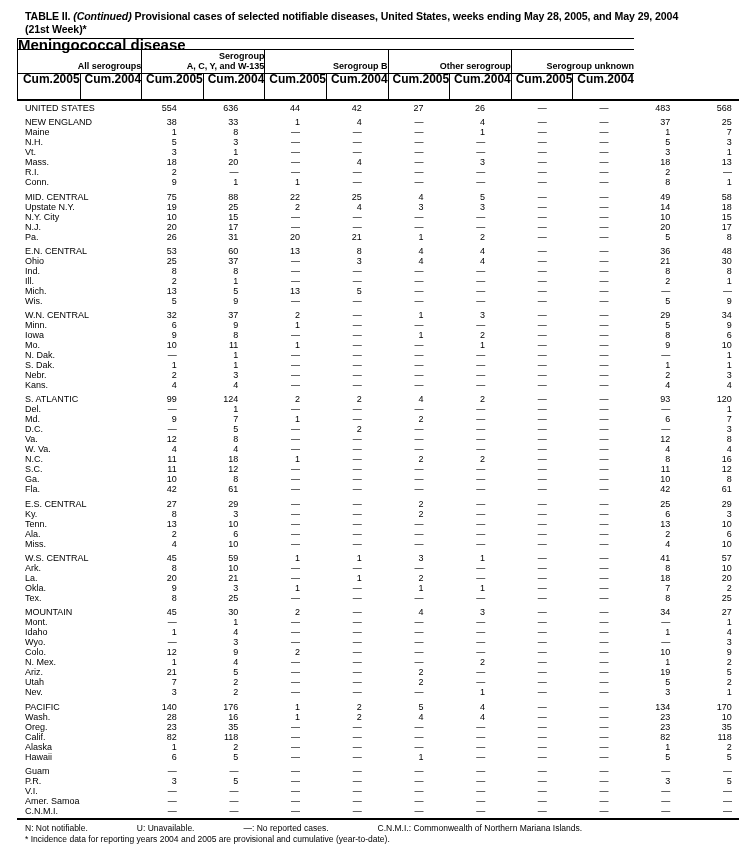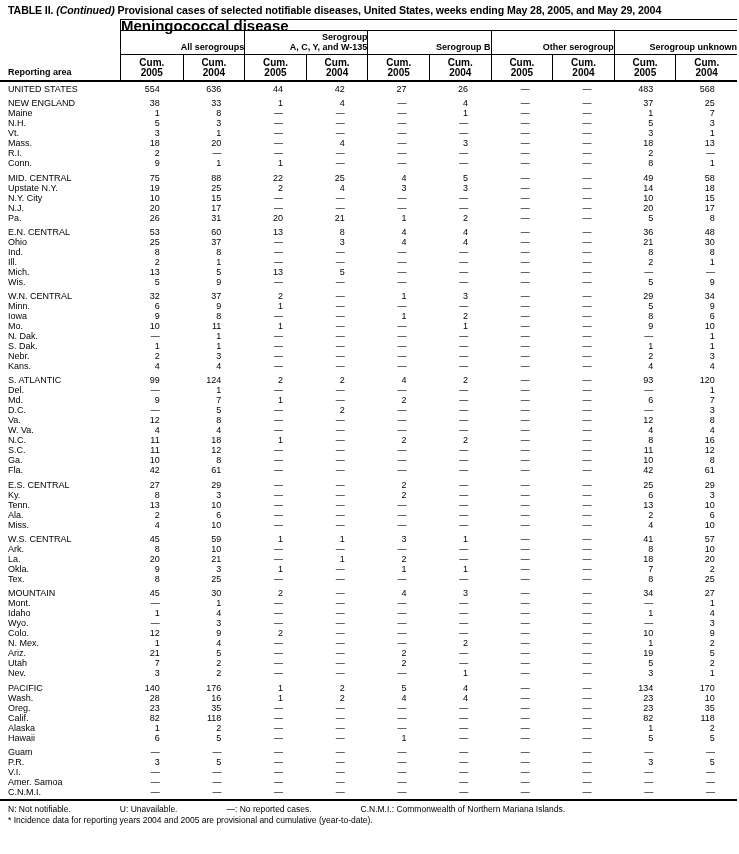--- a/index.html
+++ b/index.html
@@ -4,21 +4,21 @@
 <style>
   * { margin: 0; padding: 0; box-sizing: border-box; }
   html, body { background: #ffffff; }
   body {
     width: 739px; height: 854px;
     font-family: "Liberation Sans", sans-serif;
     color: #000;
     position: relative;
     overflow: hidden;
   }
-  .page { padding: 4px 0 0 0; width: 733px; }
+  .page { padding: 4px 0 0 17px; width: 733px; margin-top: 6px; }
 
   
   .title { margin-left: 8px; font-weight: bold; font-size: 10.6px; line-height: 13px; letter-spacing: -0.1px; }
   .title .l1 { white-space: nowrap; }
   .title .bi { font-style: italic; }
 
   
   .table { width: 737px; margin-top: 2px; }
 
   .thead { display: flex; border-bottom: 2px solid #000; }
@@ -42,24 +42,24 @@
   .group-cell {
     display: flex; flex-direction: column;
     justify-content: flex-end; align-items: flex-end;
     padding-bottom: 2px;
     font-weight: bold; font-size: 9px; line-height: 10px;
     white-space: nowrap;
   }
   .group-cell + .group-cell { border-left: 1px solid #000; }
   .cum-row { display: grid; grid-template-columns: repeat(10, 1fr); height: 25px; }
   .cum-cell {
-    display: flex; flex-direction: column;
-    justify-content: flex-end; align-items: center;
+    display: flex; 
+    justify-content: flex-end; align-items: flex-start;
     padding-bottom: 2px;
-    font-weight: bold; font-size: 10px; line-height: 10px;
+    font-weight: bold; font-size: 12px; line-height: 10px;
   }
   .cum-cell + .cum-cell { border-left: 1px solid #000; }
 
   
   .tbody { border-bottom: 2px solid #000; padding-top: 2px; padding-bottom: 2px; }
   .section { margin-top: 4.3px; }
   .section:first-child { margin-top: 0; }
   .row {
     display: grid;
     grid-template-columns: 120px repeat(10, 61.7px);
@@ -74,26 +74,26 @@
   .fn1 { display: flex; gap: 49px; white-space: nowrap; }
   .fn2 { margin-top: 0; }
 </style>
 </head>
 <body>
 
 <div class="page">
 
   <div class="title">
     <div class="l1"><span class="b">TABLE II.</span> <span class="bi">(Continued)</span> <span>Provisional cases of selected notifiable diseases, United States, weeks ending May 28, 2005, and May 29, 2004</span></div>
+    <div class="l2">(21st Week)*</div>
   </div>
 
   <div class="table">
 
     <div class="thead">
-      <div class="corner">Reporting area</div>
       <div class="dhead">
         <div class="disease-row">Meningococcal disease</div>
         <div class="group-row">
             <div class="group-cell">
               <div>All serogroups</div>
             </div>
             <div class="group-cell">
               <div>Serogroup</div>
               <div>A, C, Y, and W-135</div>
             </div>

